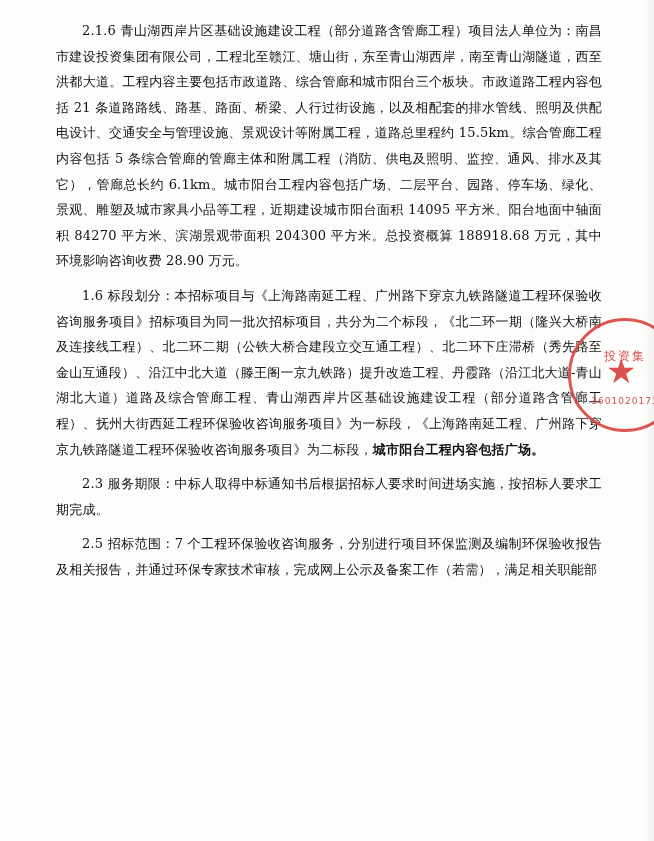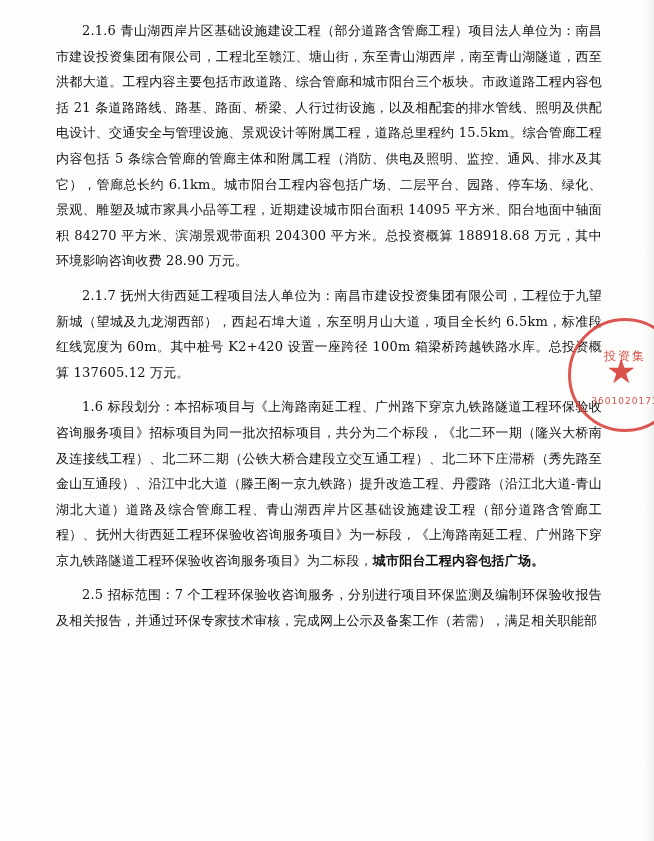--- a/index.html
+++ b/index.html
@@ -110,22 +110,22 @@
     pointer-events: none;
   }
 </style>
 </head>
 <body>
 
 <div class="page">
 
   <div class="doc-body">
     <p class="para">2.1.6 青山湖西岸片区基础设施建设工程（部分道路含管廊工程）项目法人单位为：南昌市建设投资集团有限公司，工程北至赣江、塘山街，东至青山湖西岸，南至青山湖隧道，西至洪都大道。工程内容主要包括市政道路、综合管廊和城市阳台三个板块。市政道路工程内容包括 21 条道路路线、路基、路面、桥梁、人行过街设施，以及相配套的排水管线、照明及供配电设计、交通安全与管理设施、景观设计等附属工程，道路总里程约 15.5km。综合管廊工程内容包括 5 条综合管廊的管廊主体和附属工程（消防、供电及照明、监控、通风、排水及其它），管廊总长约 6.1km。城市阳台工程内容包括广场、二层平台、园路、停车场、绿化、景观、雕塑及城市家具小品等工程，近期建设城市阳台面积 14095 平方米、阳台地面中轴面积 84270 平方米、滨湖景观带面积 204300 平方米。总投资概算 188918.68 万元，其中环境影响咨询收费 28.90 万元。</p>
-    <p class="para">2.1.7 抚州大街西延工程项目法人单位为：南昌市建设投资集团有限公司，工程位于九望新城（望城及九龙湖西部），西起石埠大道，东至明月山大道，项目全长约 6.5km，标准段红线宽度为 60m。其中桩号 K2+420 设置一座跨径 100m 箱梁桥跨越铁路水库。总投资概算 137605.12 万元。</p>
     <p class="para"><span>1.6 标段划分：本招标项目与《上海路南延工程、广州路下穿京九铁路隧道工程环保验收咨询服务项目》招标项目为同一批次招标项目，共分为二个标段，《北二环一期（隆兴大桥南及连接线工程）、北二环二期（公铁大桥合建段立交互通工程）、北二环下庄滞桥（秀先路至金山互通段）、沿江中北大道（滕王阁一京九铁路）提升改造工程、丹霞路（沿江北大道-青山湖北大道）道路及综合管廊工程、青山湖西岸片区基础设施建设工程（部分道路含管廊工程）、抚州大街西延工程环保验收咨询服务项目》为一标段，《上海路南延工程、广州路下穿京九铁路隧道工程环保验收咨询服务项目》为二标段，</span><span class="bold">城市阳台工程内容包括广场。</span></p>
+    <p class="para">2.3 服务期限：中标人取得中标通知书后根据招标人要求时间进场实施，按招标人要求工期完成。</p>
     <p class="para">2.5 招标范围：7 个工程环保验收咨询服务，分别进行项目环保监测及编制环保验收报告及相关报告，并通过环保专家技术审核，完成网上公示及备案工作（若需），满足相关职能部</p>
   </div>
 
   <div class="seal">
     <div class="seal-ring"></div>
     <div class="seal-text-top">投资集</div>
     <div class="seal-star">★</div>
     <div class="seal-text-bottom">3601020173</div>
   </div>
 

